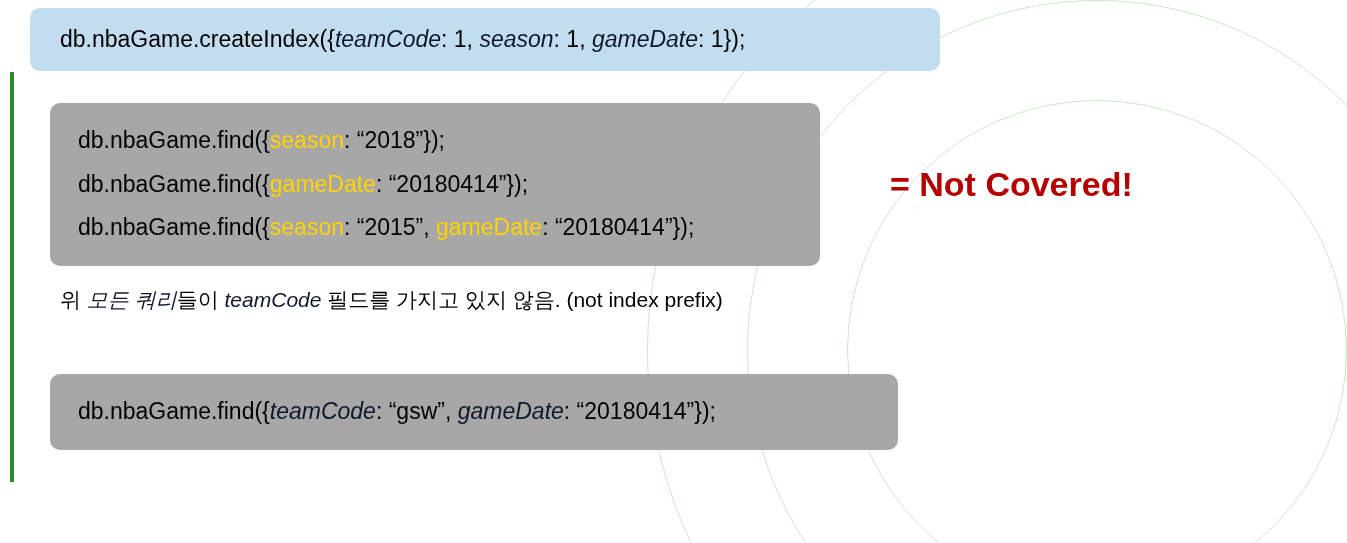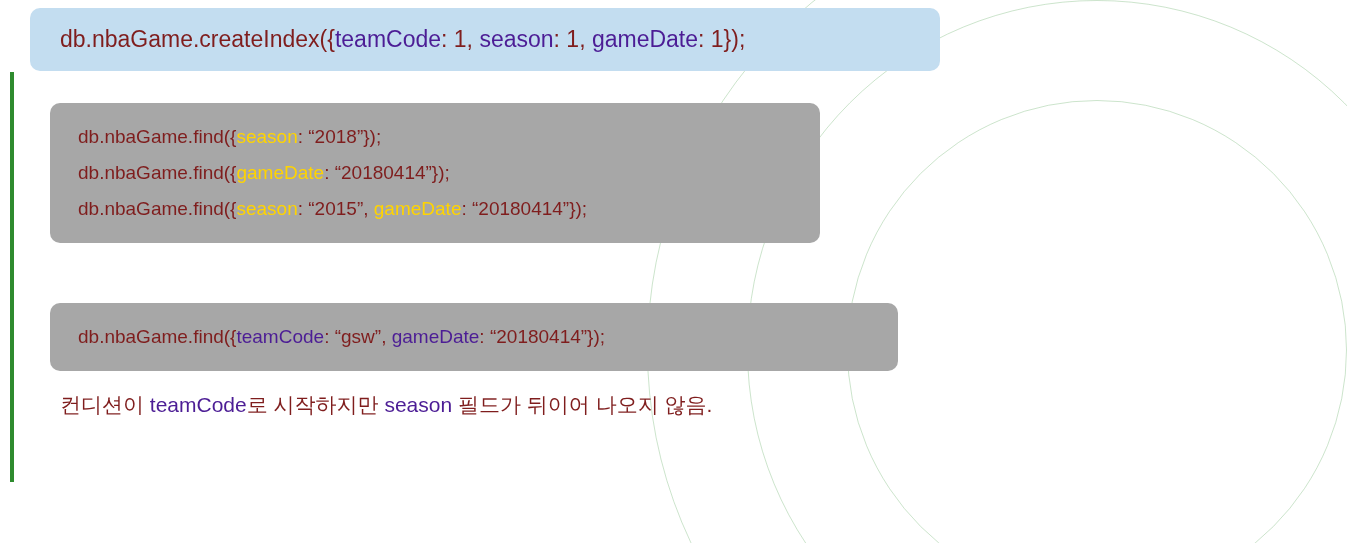--- a/index.html
+++ b/index.html
@@ -52,21 +52,21 @@
     }
     .row {
       display: flex;
       align-items: center;
       margin-left: 20px;
     }
     .gray-block {
       background: #a7a7a7;
       border-radius: 10px;
       padding: 16px 28px;
-      font-size: 19px;
+      font-size: 23px;
       line-height: 1.9;
       width: 770px;
     }
     .gray-block.single {
       width: 848px;
       padding: 16px 28px;
     }
     .label {
       font-size: 34px;
       font-weight: bold;
@@ -74,23 +74,23 @@
       white-space: nowrap;
     }
     .label-red { color: #b40000; }
     .label-orange { color: #f5a623; }
     .caption {
       font-size: 21px;
       margin: 20px 0 0 30px;
       color: #333;
     }
     .spacer { height: 60px; }
-    .t-green { color: #4c1d95; }
+    .t-green { color: #0f172a; font-style: italic; }
     .t-yellow { color: #ffd400; }
-    .t-dark { color: #7f1d1d; }
+    .t-dark { color: #000000; }
   </style>
 </head>
 <body>
 
 <div class="bg-circles">
   <div class="circle c1"></div>
   <div class="circle c2"></div>
   <div class="circle c3"></div>
 </div>
 
@@ -107,28 +107,29 @@
       <div>
         <span class="t-dark">db.nbaGame.find({</span><span class="t-yellow">season</span><span class="t-dark">: “2018”});</span>
       </div>
       <div>
         <span class="t-dark">db.nbaGame.find({</span><span class="t-yellow">gameDate</span><span class="t-dark">: “20180414”});</span>
       </div>
       <div>
         <span class="t-dark">db.nbaGame.find({</span><span class="t-yellow">season</span><span class="t-dark">: “2015”, </span><span class="t-yellow">gameDate</span><span class="t-dark">: “20180414”});</span>
       </div>
     </div>
+    <div class="label label-red">= Not Covered!</div>
   </div>
 
+  <div class="caption">
+    <span class="t-dark">위 </span><span class="t-green">모든 쿼리</span><span class="t-dark">들이 </span><span class="t-green">teamCode</span><span class="t-dark"> 필드를 가지고 있지 않음. (not index prefix)</span>
+  </div>
 
   <div class="spacer"></div>
 
   <div class="row">
     <div class="gray-block single">
       <span class="t-dark">db.nbaGame.find({</span><span class="t-green">teamCode</span><span class="t-dark">: “gsw”, </span><span class="t-green">gameDate</span><span class="t-dark">: “20180414”});</span>
     </div>
   </div>
 
-  <div class="caption">
-    <span class="t-dark">컨디션이 </span><span class="t-green">teamCode</span><span class="t-dark">로 시작하지만 </span><span class="t-green">season</span><span class="t-dark"> 필드가 뒤이어 나오지 않음.</span>
-  </div>
 
 </div>
 
 </body></html>

